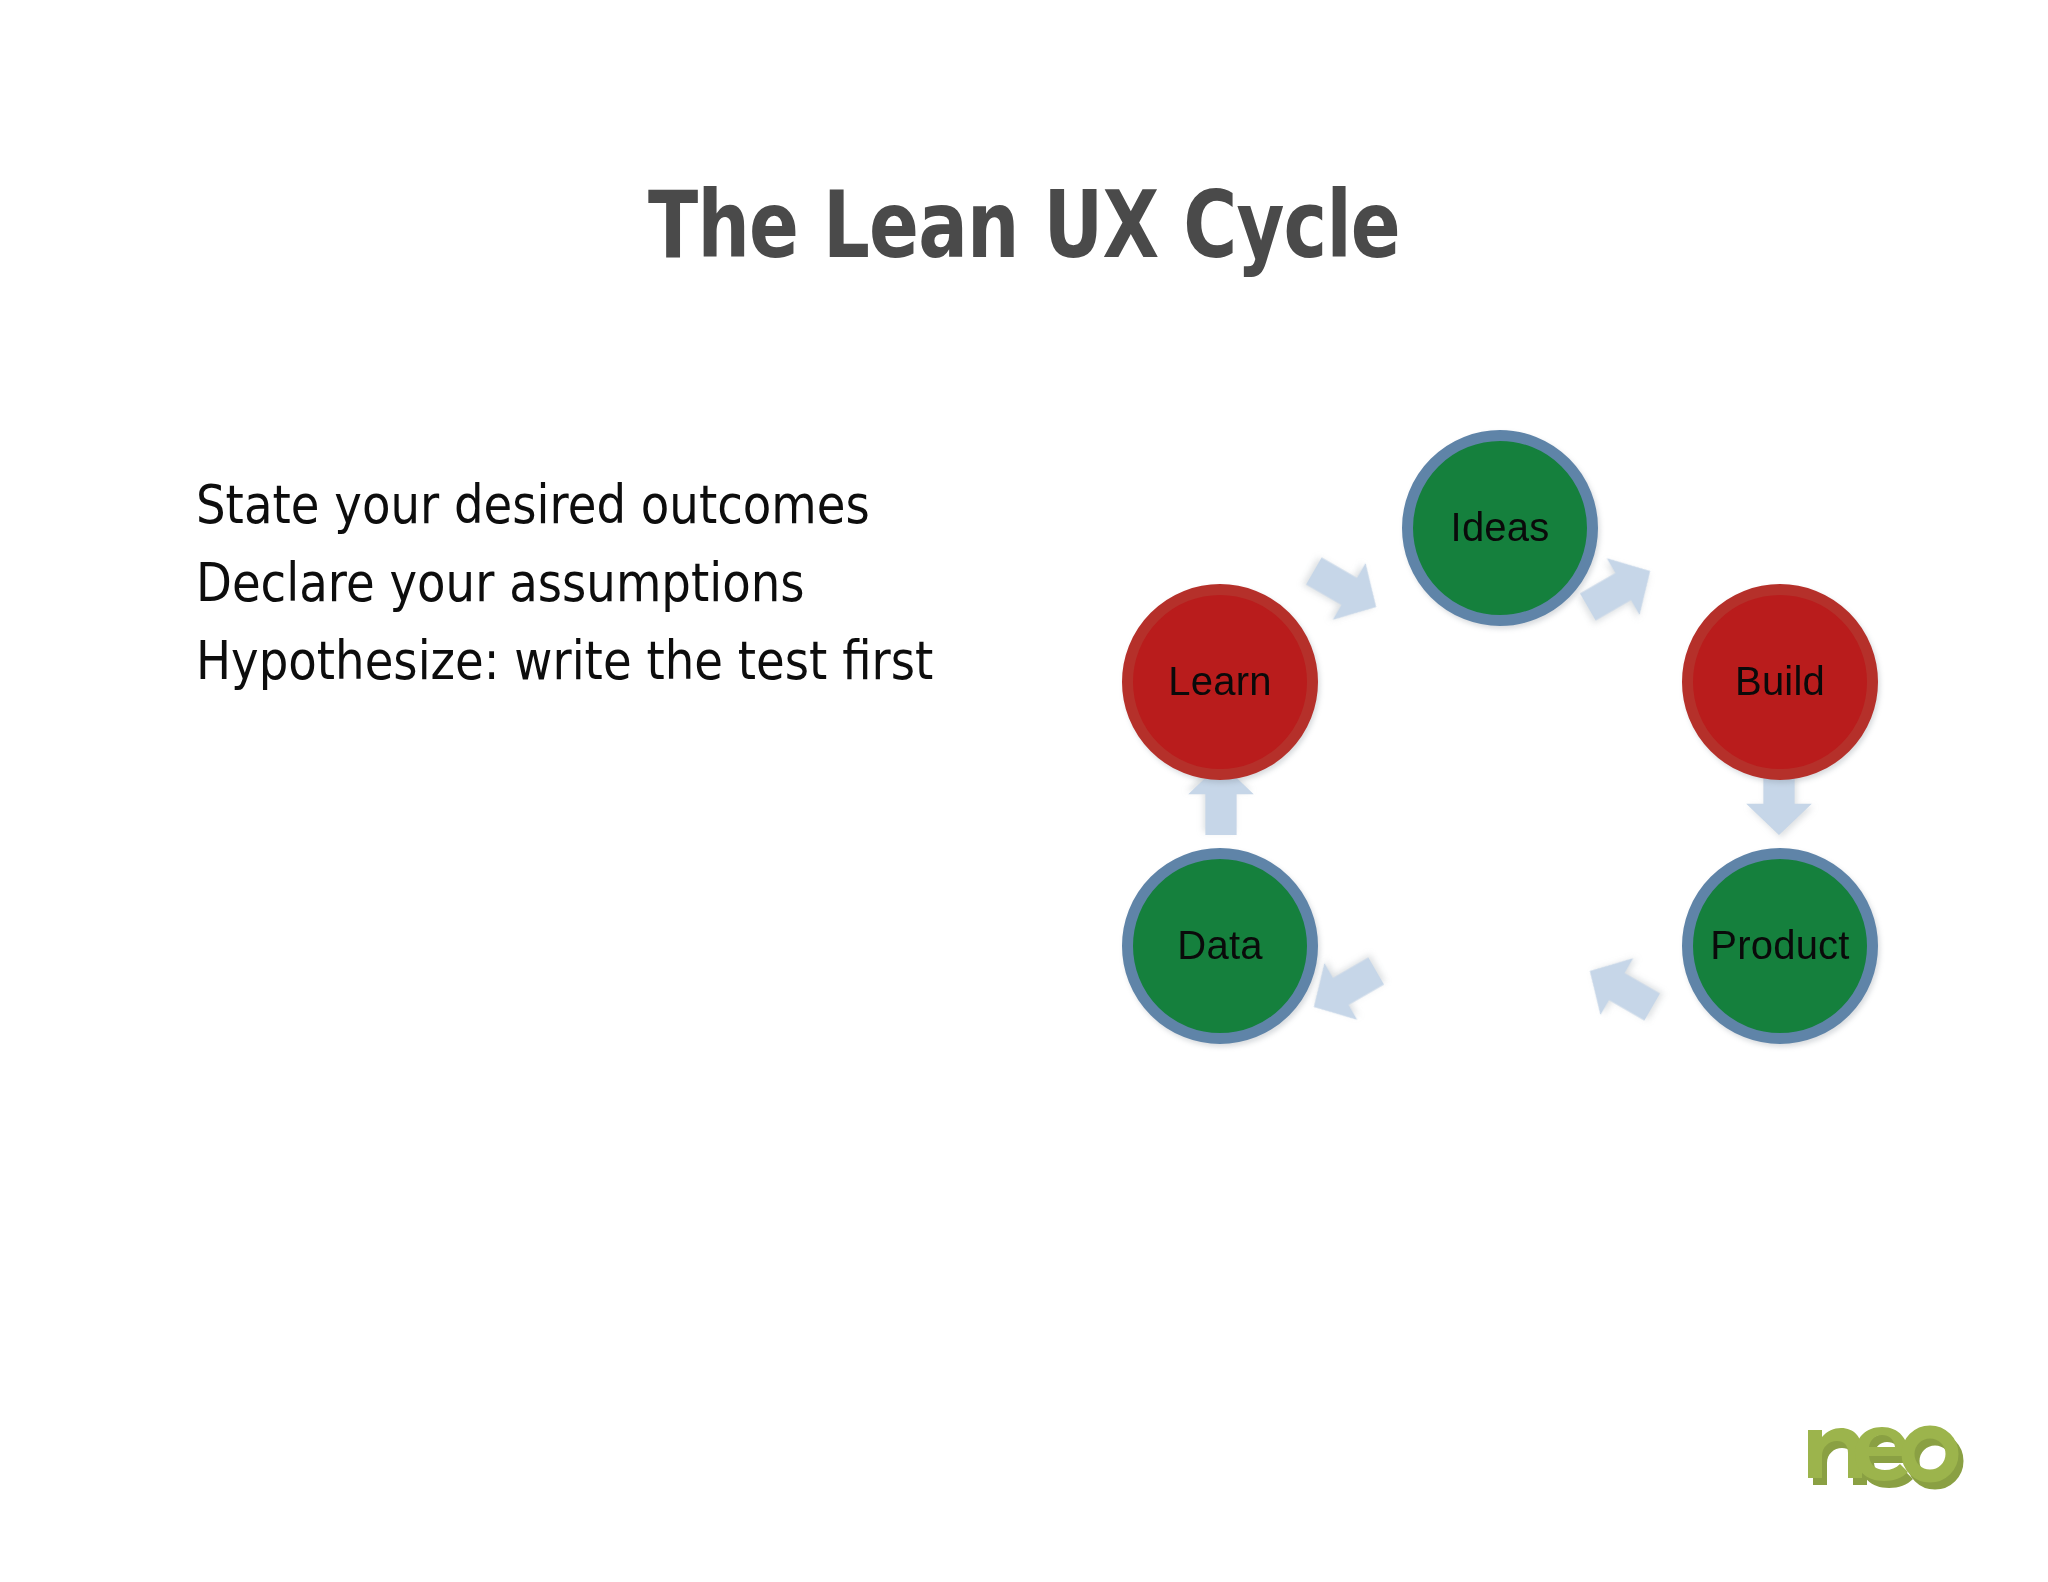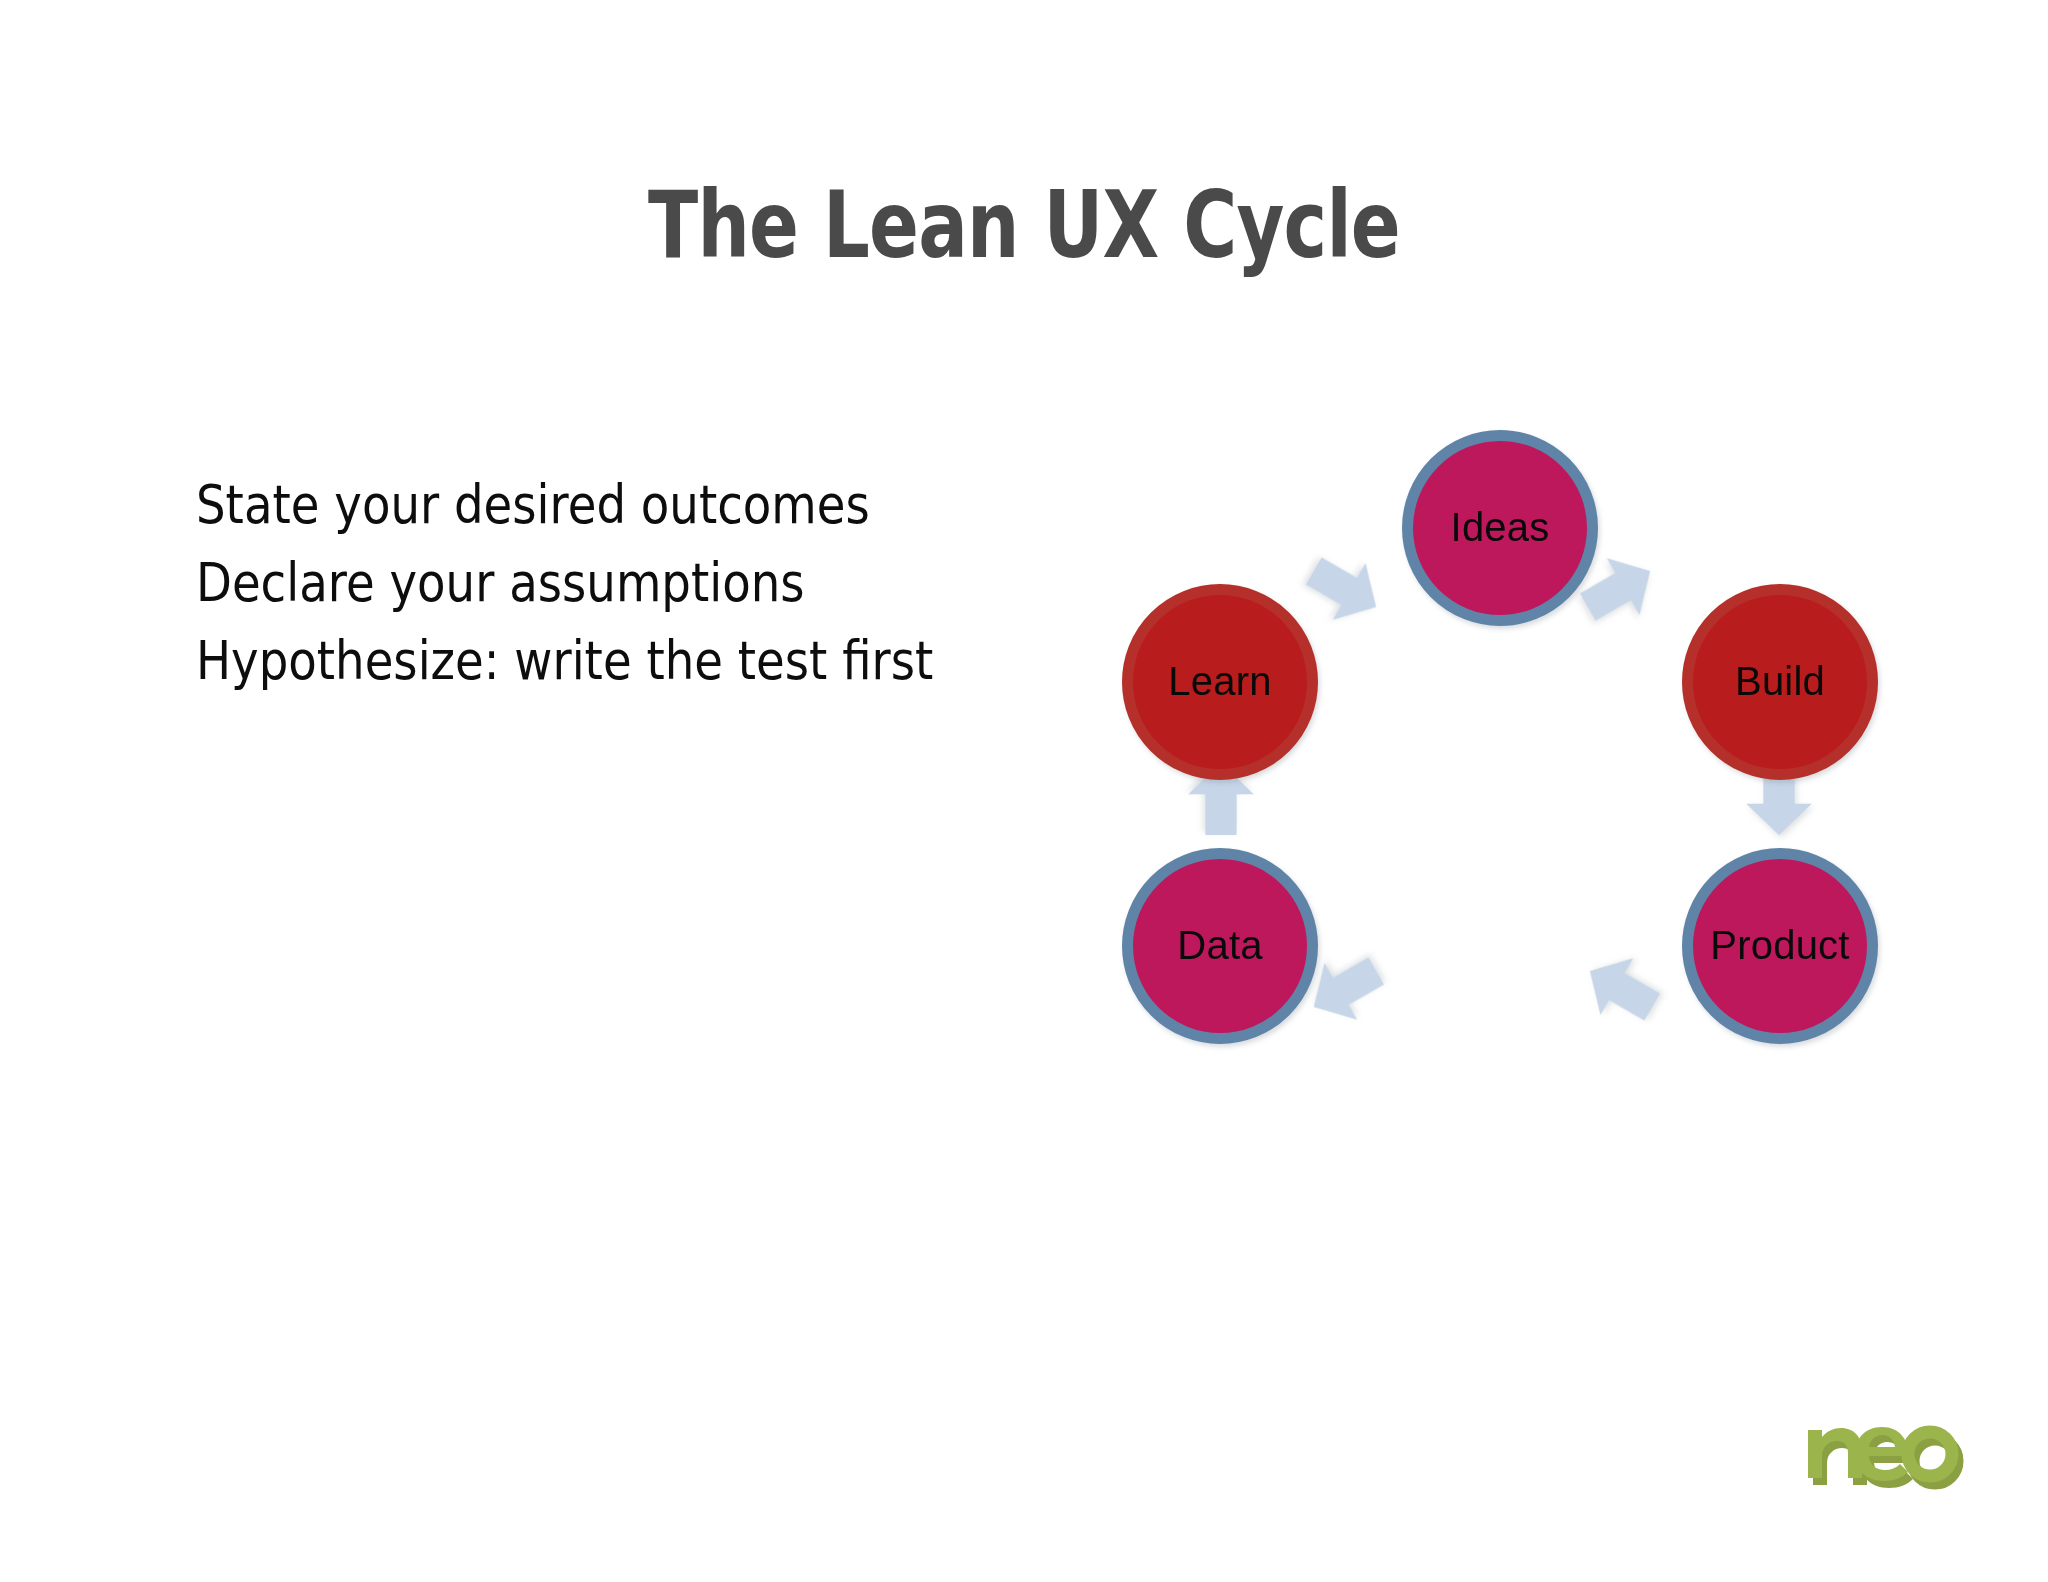--- a/index.html
+++ b/index.html
@@ -79,21 +79,21 @@
     color: #0a0a0a;
     letter-spacing: 0.2px;
     box-shadow: 2px 3px 5px rgba(120,130,140,0.28);
   }
   .node .node-label {
     transform: translateY(-1px);
     white-space: nowrap;
   }
 
   .node.blue {
-    background: #be185d;
+    background: #15803d;
     border: 11px solid #5f84a8;
   }
   .node.red {
     background: #b91c1c;
     border: 11px solid #b5302a;
   }
 
   
   #node-ideas   { left: 292px; top:   0px; width: 196px; height: 196px; }
   #node-build   { left: 572px; top: 154px; width: 196px; height: 196px; }

